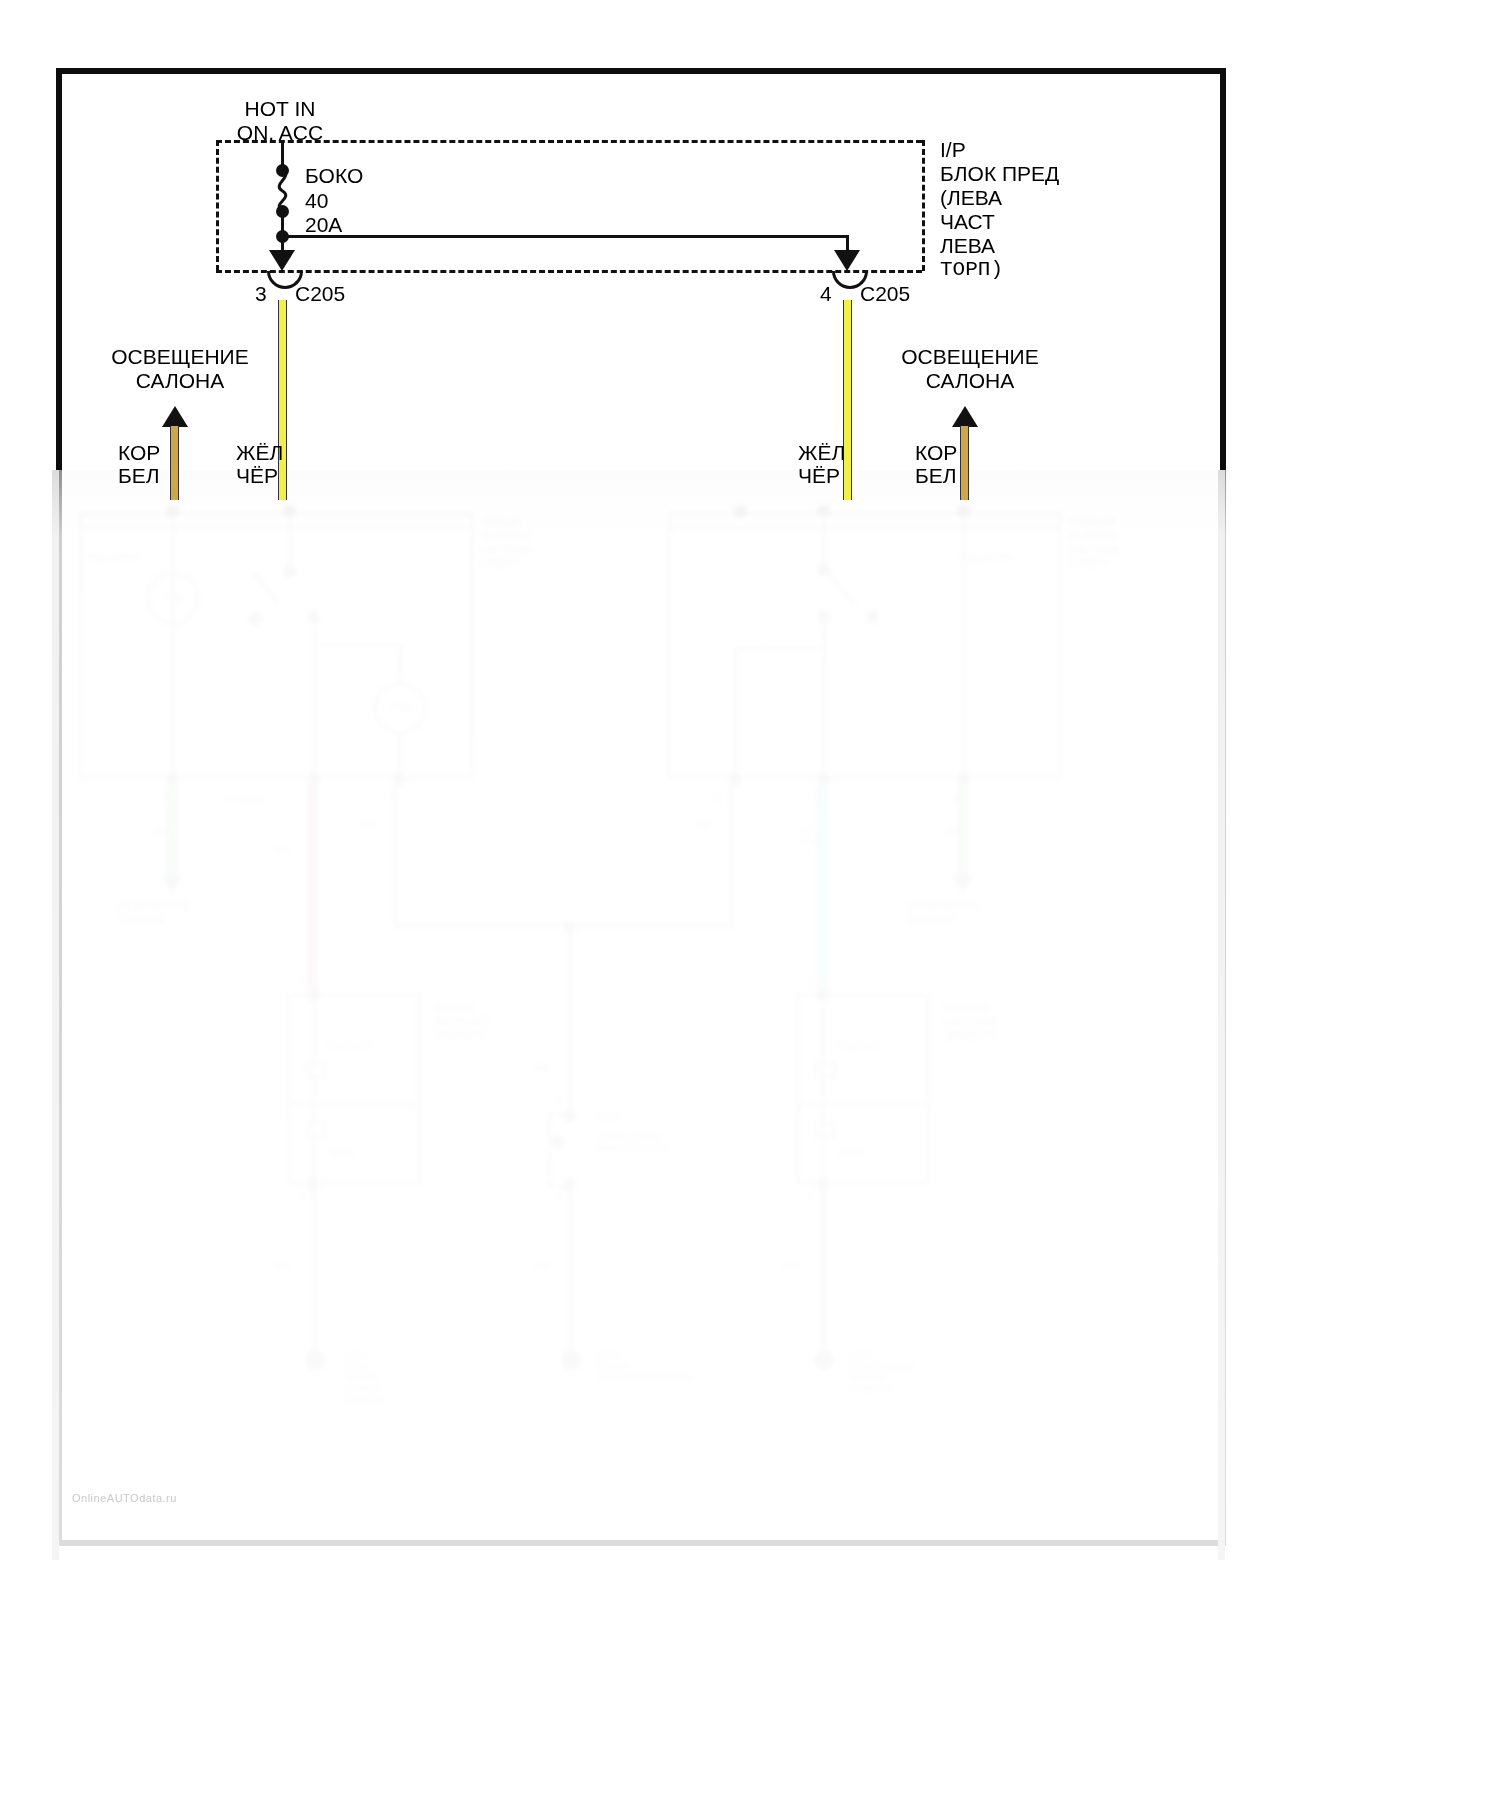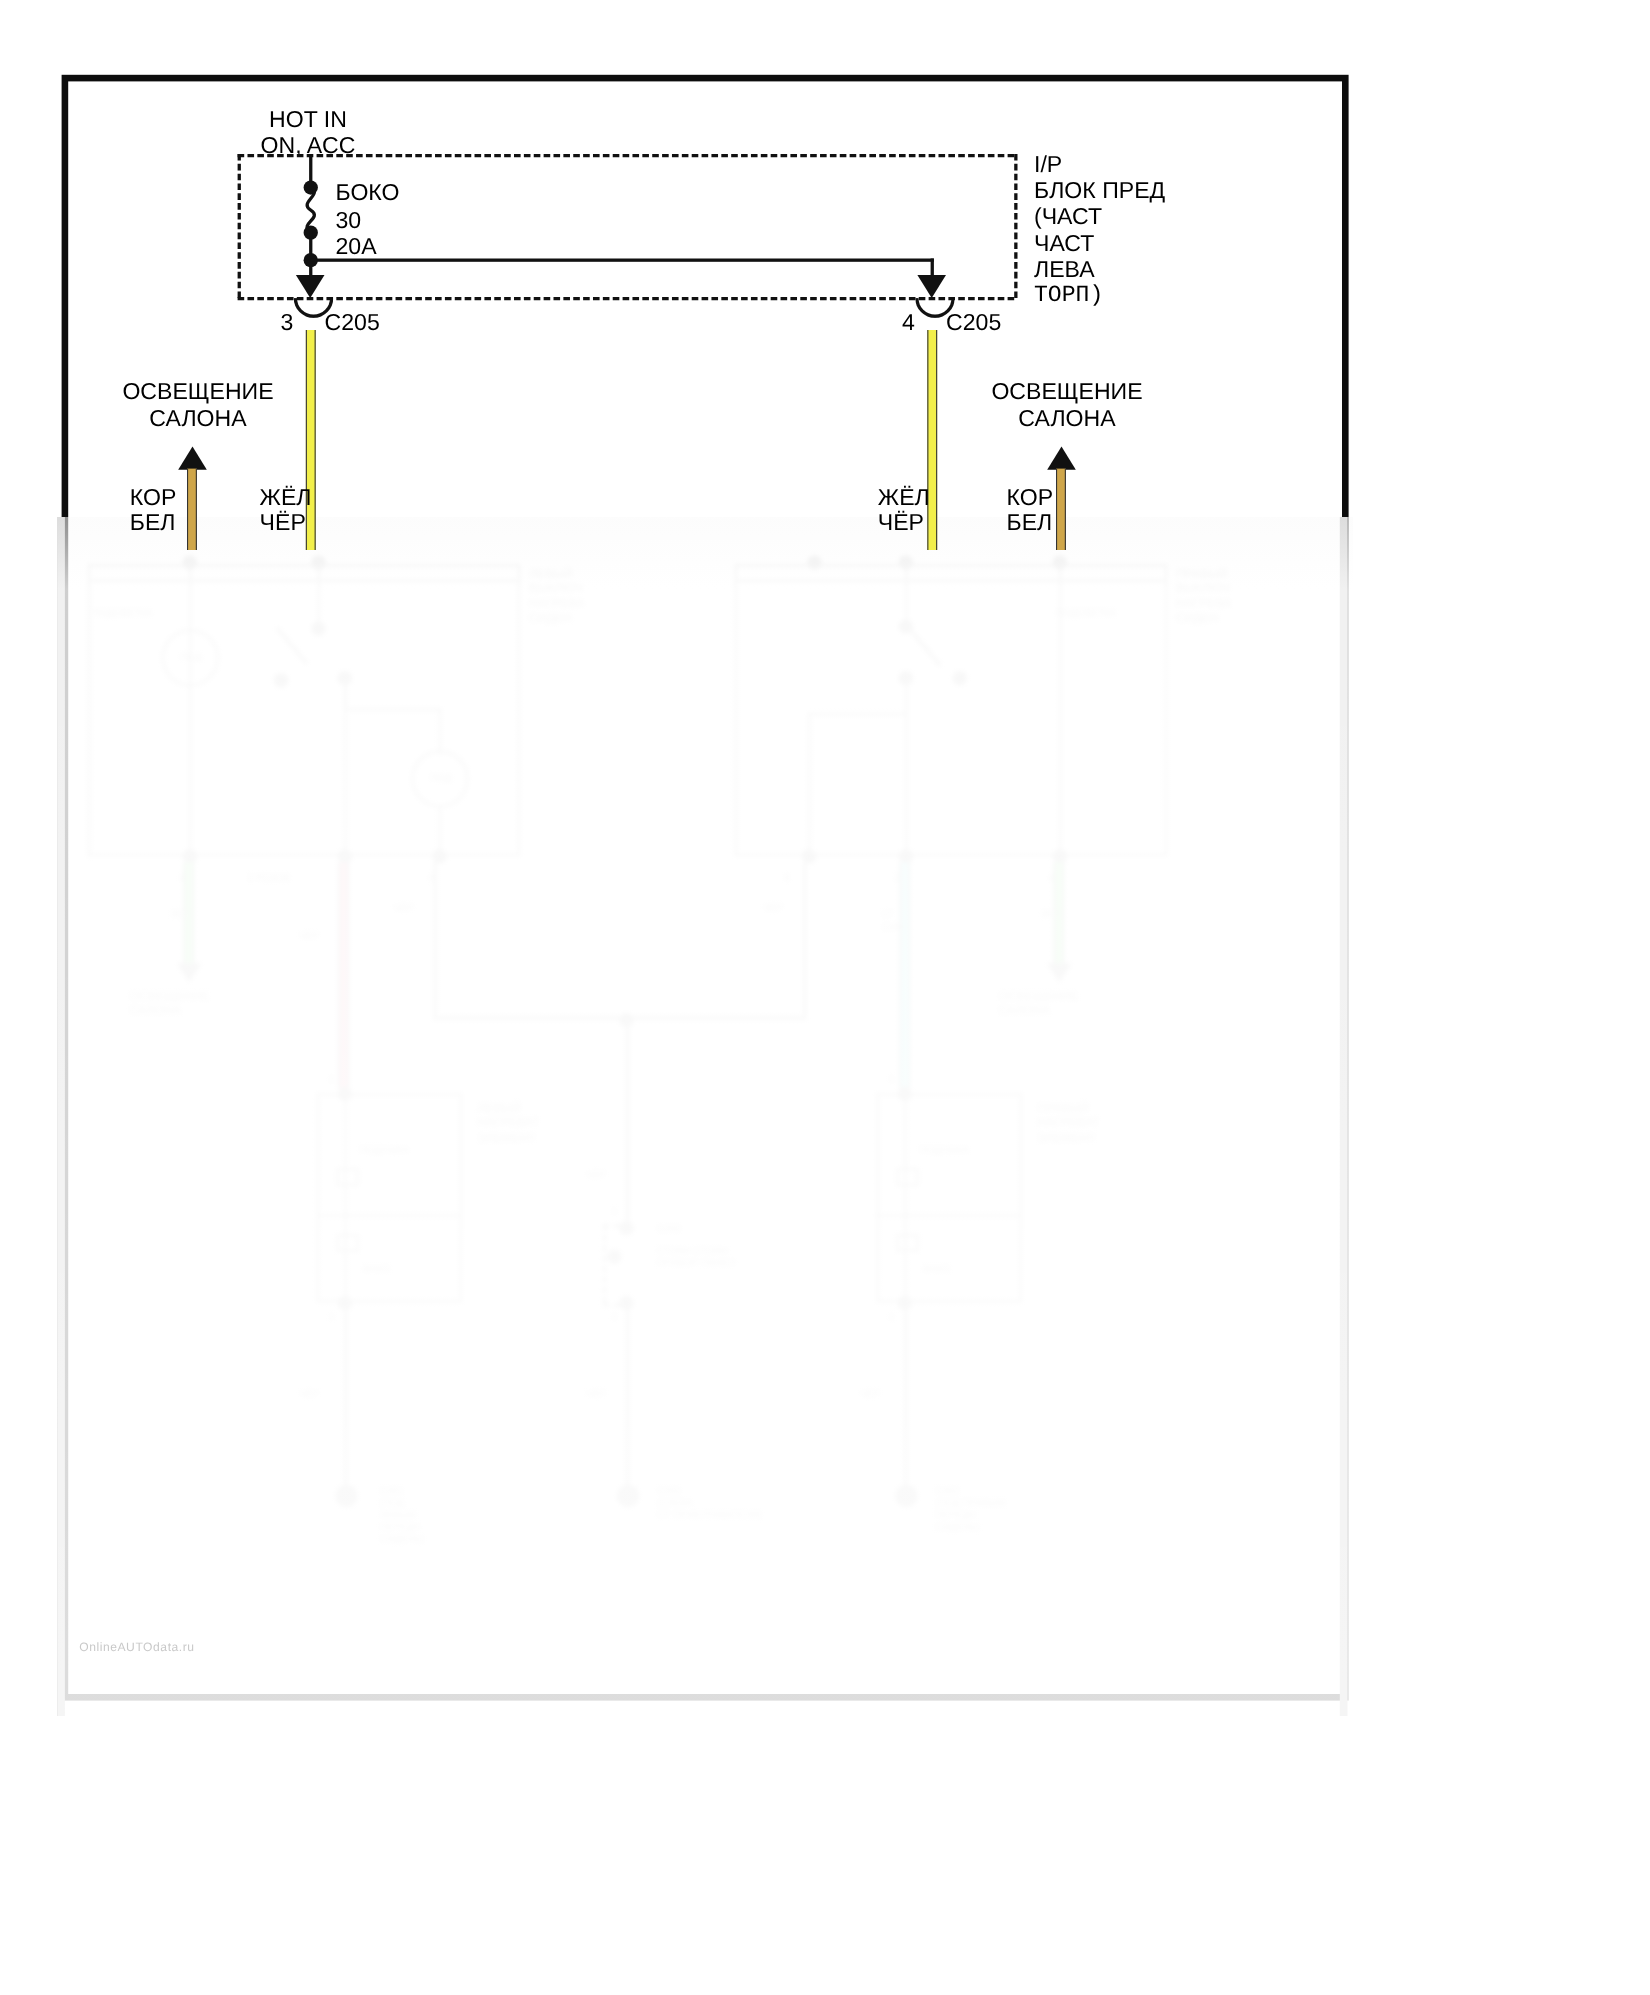--- a/index.html
+++ b/index.html
@@ -275,34 +275,34 @@
     <div class="dot" style="left:276px;top:164px;"></div>
 
     <div class="fuse" style="left:268px;top:168px;">
       <svg width="34" height="44" viewBox="0 0 34 44">
         <path d="M14.5 2 C 26 9, 3 16, 14.5 23 C 26 30, 3 36, 14.5 42" fill="none" stroke="#111" stroke-width="3"></path>
       </svg>
     </div>
     <div class="dot" style="left:276px;top:205px;"></div>
 
     <div class="txt t-lg" style="left:305px;top:163px;">БОКО</div>
-    <div class="txt t-lg" style="left:305px;top:188px;">30</div>
+    <div class="txt t-lg" style="left:305px;top:188px;">40</div>
     <div class="txt t-lg" style="left:305px;top:212px;">20A</div>
 
     <div class="ln vl" style="left:281px;top:210px;height:52px;"></div>
     <div class="dot" style="left:276px;top:230px;"></div>
     <div class="ln hl" style="left:282px;top:235px;width:567px;"></div>
     <div class="ln vl" style="left:846px;top:235px;height:30px;"></div>
 
     <div class="arr-dn" style="left:269px;top:250px;"></div>
     <div class="arr-dn" style="left:834px;top:250px;"></div>
 
     <div class="txt t-lg" style="left:940px;top:137px;">I/P</div>
     <div class="txt t-lg" style="left:940px;top:161px;">БЛОК ПРЕД</div>
-    <div class="txt t-lg" style="left:940px;top:185px;">(ЧАСТ</div>
+    <div class="txt t-lg" style="left:940px;top:185px;">(ЛЕВА</div>
     <div class="txt t-lg" style="left:940px;top:209px;">ЧАСТ</div>
     <div class="txt t-lg" style="left:940px;top:233px;">ЛЕВА</div>
     <div class="txt t-lg" style="left:940px;top:257px;font-family:Liberation Mono, monospace;">ТОРП)</div>
 
     <div class="cup" style="left:267px;top:271px;"></div>
     <div class="cup" style="left:832px;top:271px;"></div>
 
     <div class="txt t-lg" style="left:255px;top:281px;">3</div>
     <div class="txt t-lg" style="left:295px;top:281px;">C205</div>
 

